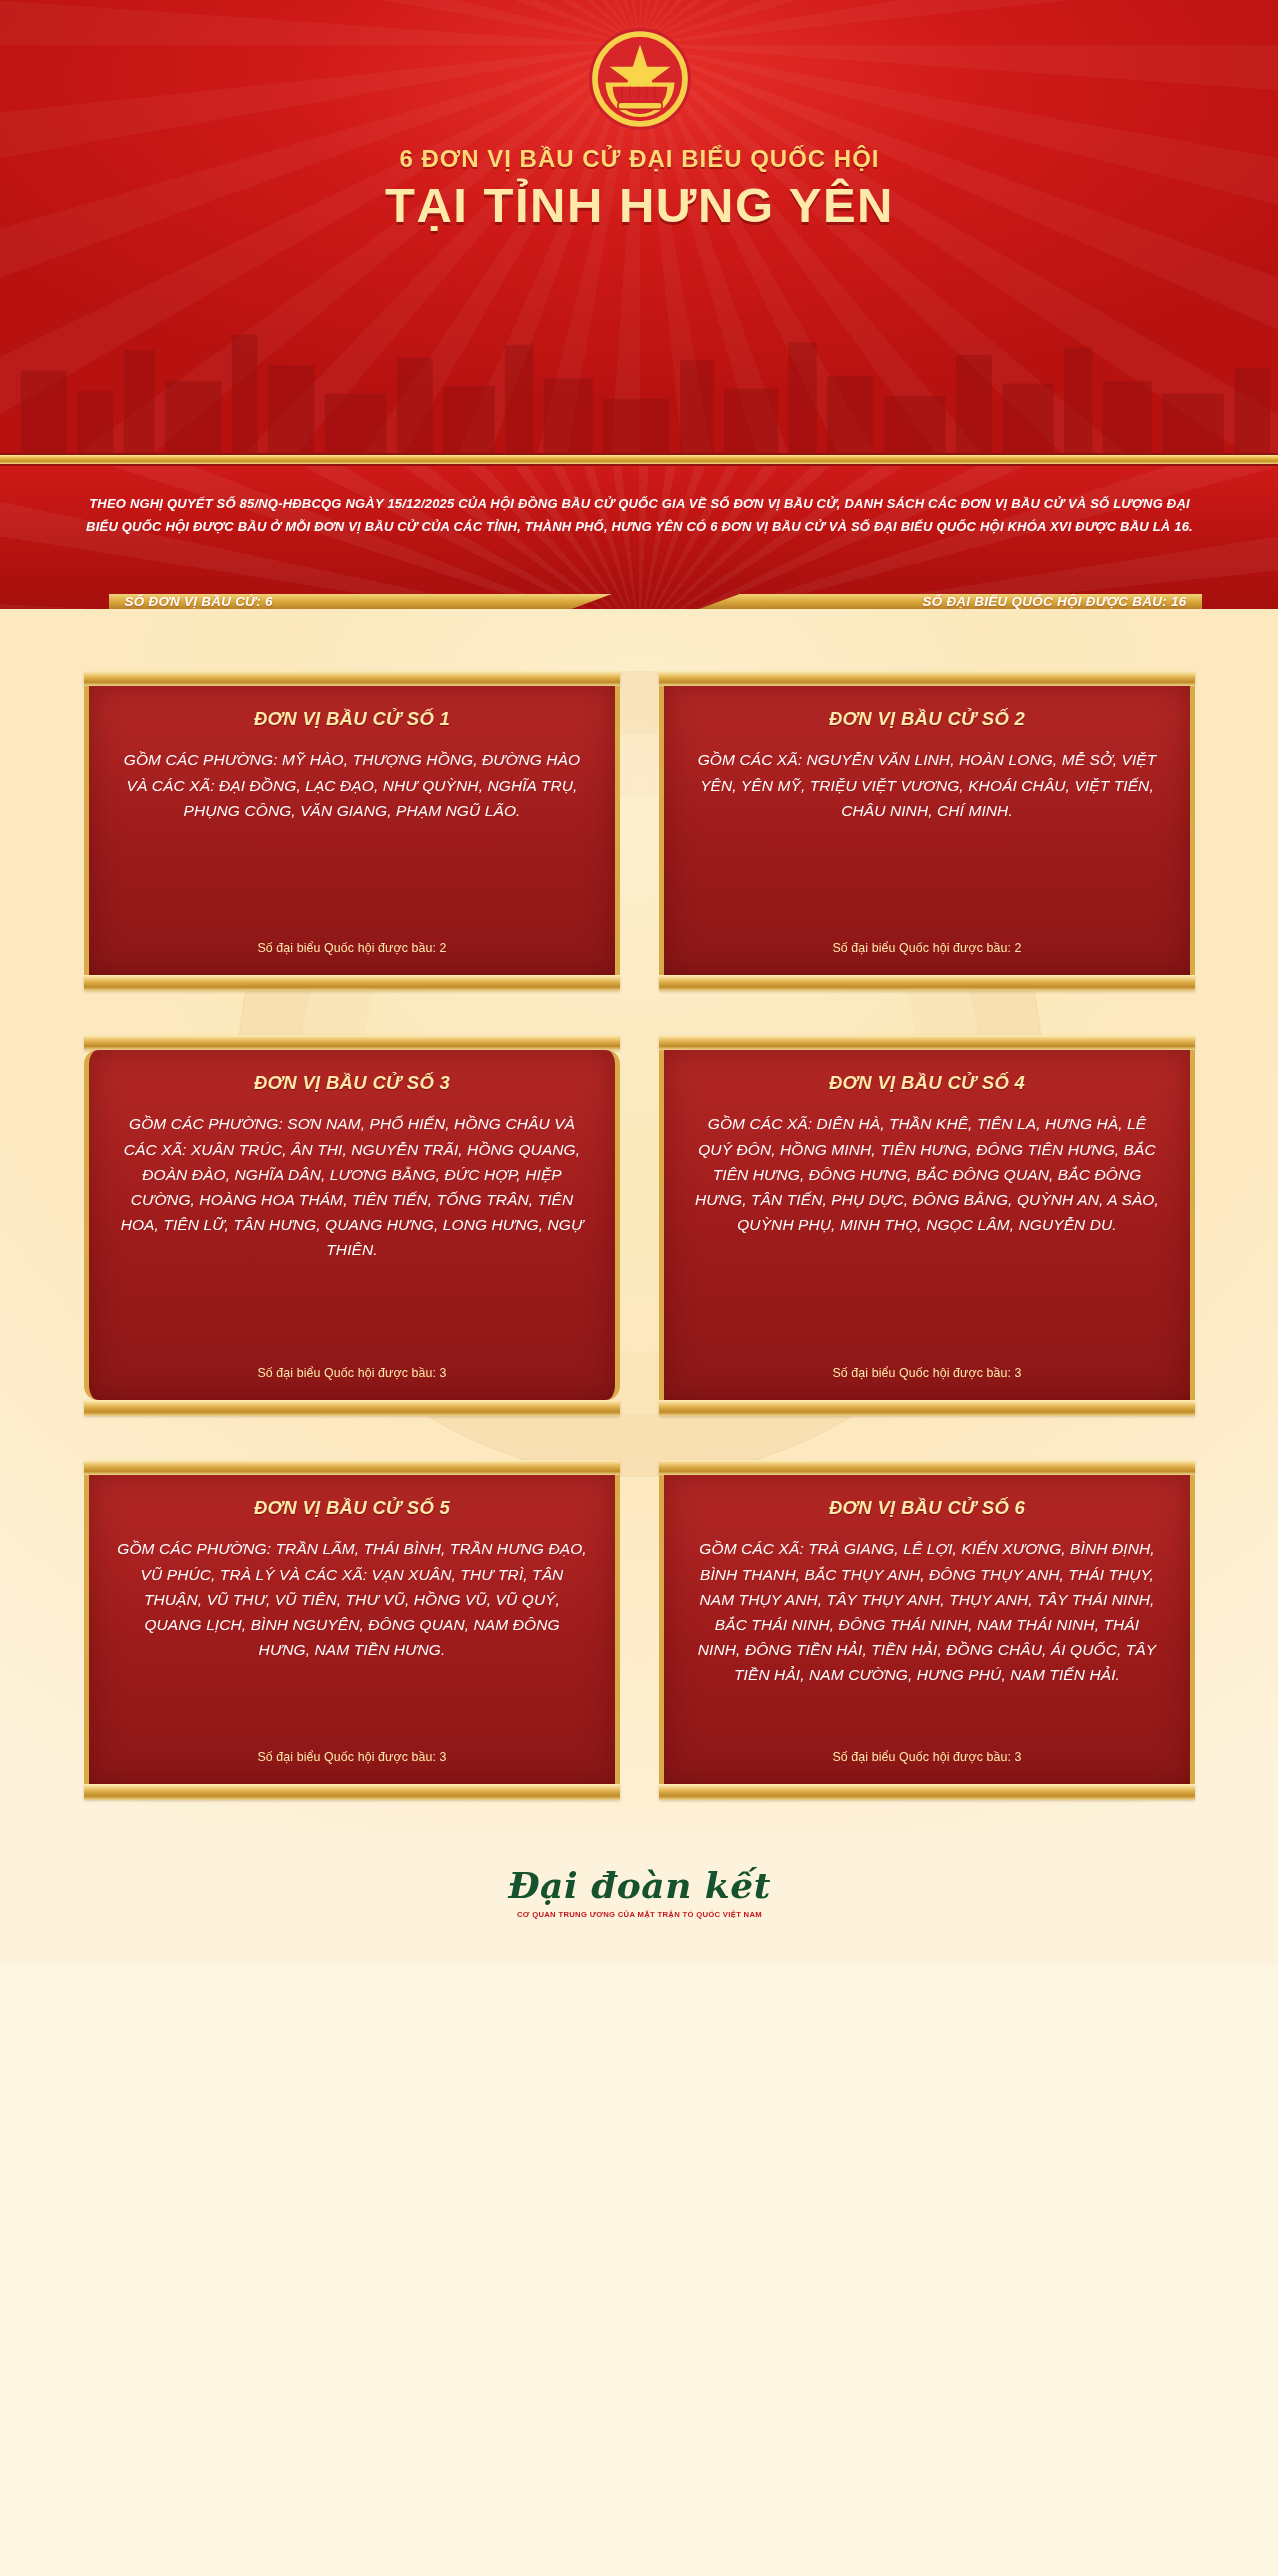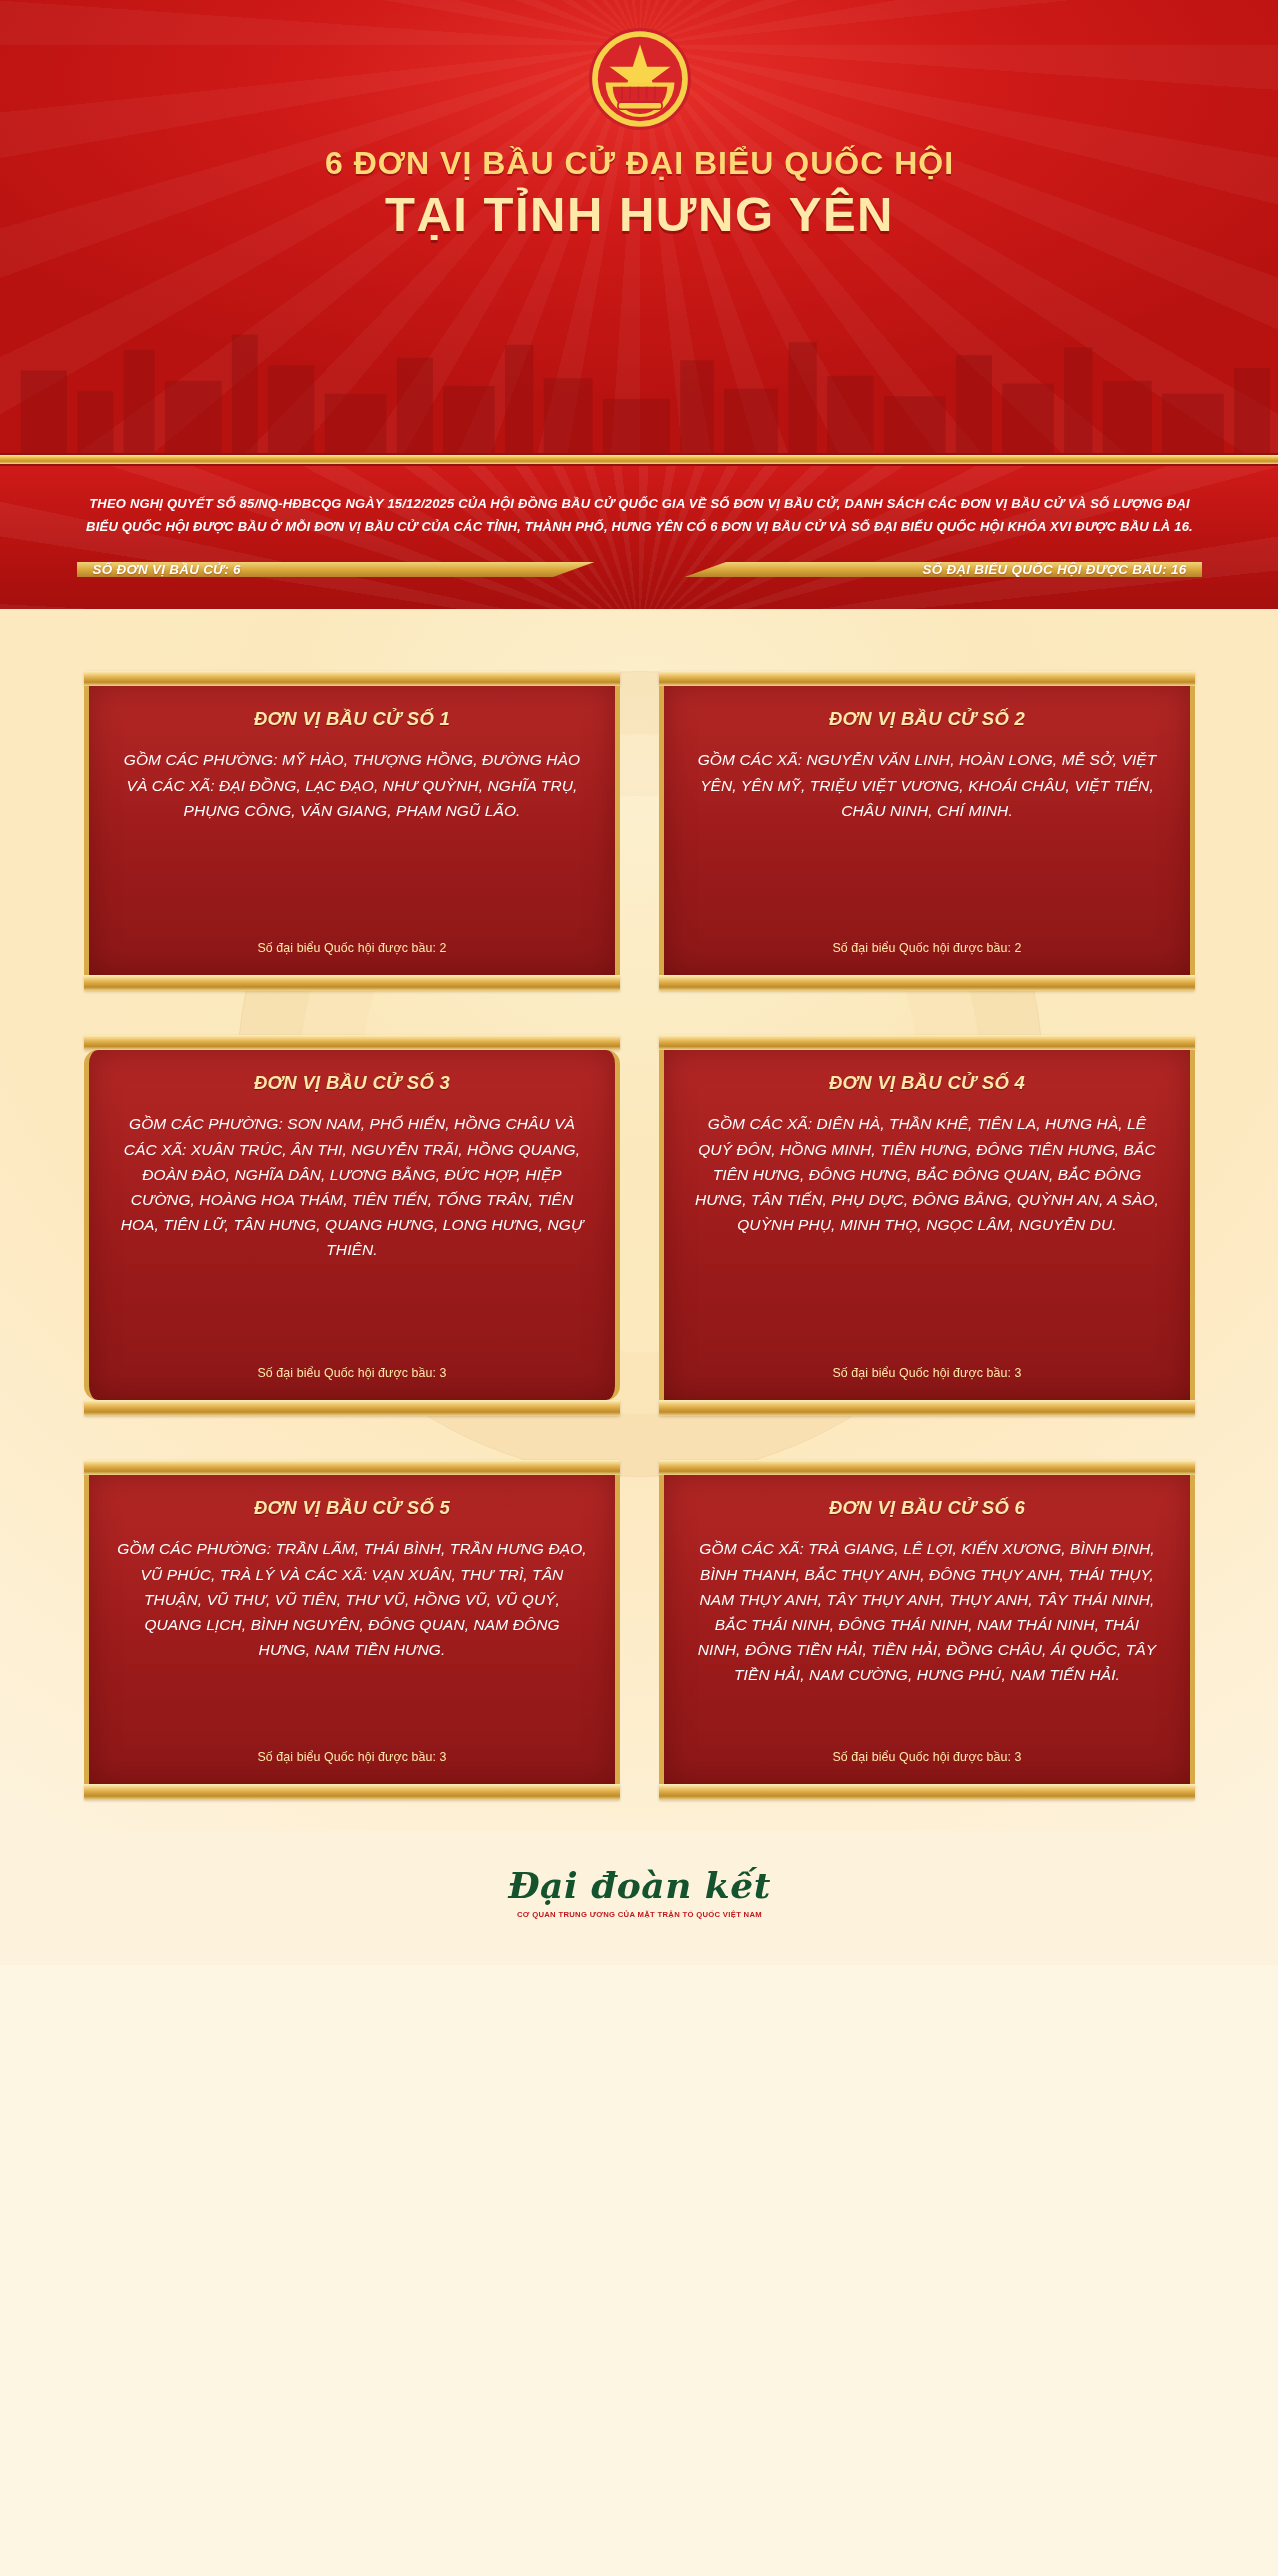--- a/index.html
+++ b/index.html
@@ -48,21 +48,21 @@
     height: 108px;
     display: block;
   }
 
   .header-titles {
     position: relative;
     text-align: center;
     margin-top: 12.4px;
   }
   .title-line1 {
-    font-size: 32px;
+    font-size: 24px;
     font-weight: bold;
     letter-spacing: 1px;
     color: #ffd978;
     text-shadow: 0 1.5px 0 rgba(120,10,10,.55);
   }
   .title-line2 {
     font-size: 49px;
     font-weight: bold;
     letter-spacing: 1.5px;
     color: #ffe9a8;
@@ -103,22 +103,23 @@
     font-style: italic;
     font-weight: bold;
     letter-spacing: 0.2px;
   }
 
   .stat-row {
     position: relative;
     margin-top: 23px;
     display: flex;
     justify-content: space-between;
-    align-items: flex-start;
+    align-items: flex-end;
     height: 47px;
+    margin-left: 32px;
   }
   .stat-ribbon {
     position: relative;
     width: 46%;
     display: flex;
     align-items: center;
     color: #ffffff;
     font-size: 13.4px;
     font-weight: bold;
     font-style: italic;

